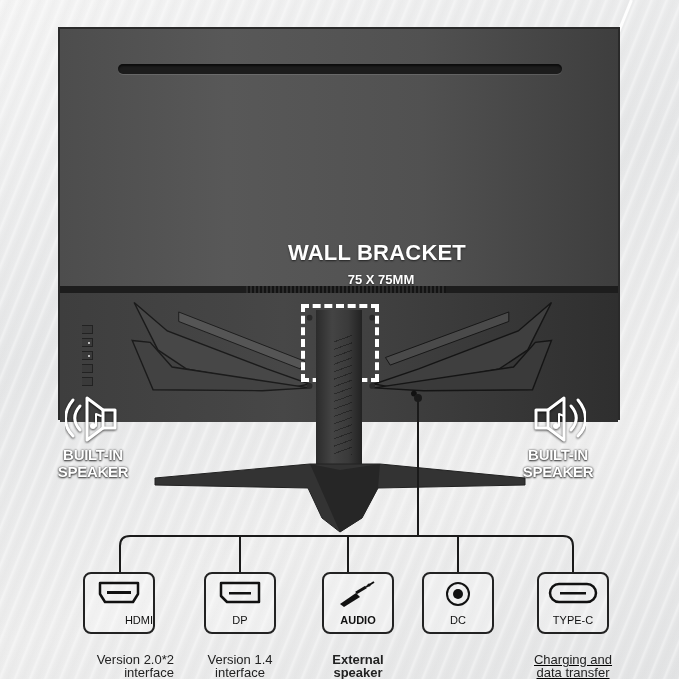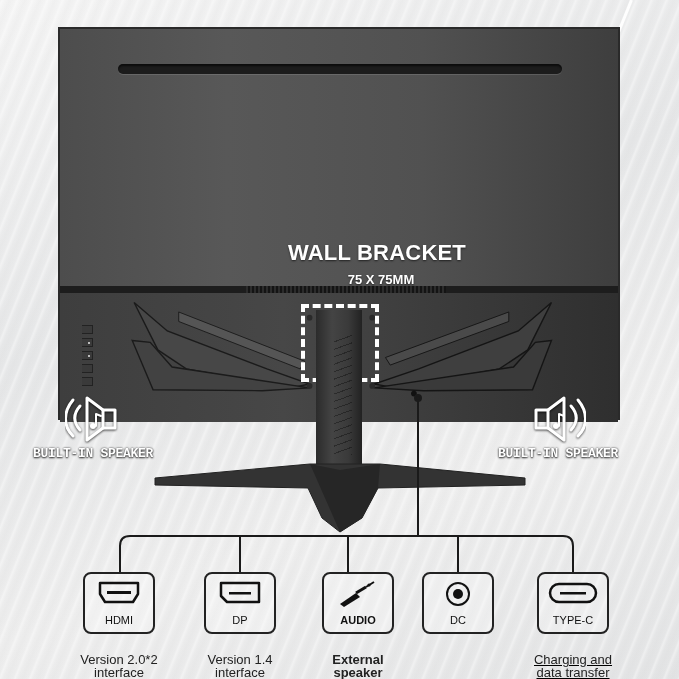--- a/index.html
+++ b/index.html
@@ -73,22 +73,22 @@
   .stand-chevrons {
     position: absolute; left: 334px; top: 335px; width: 18px; height: 120px;
     background: repeating-linear-gradient(160deg, rgba(0,0,0,0) 0 6px, rgba(0,0,0,0.35) 6px 7px);
   }
   .stand-base { position: absolute; left: 150px; top: 460px; width: 380px; height: 75px; }
 
   
   .speaker { position: absolute; text-align: center; width: 130px; }
   .speaker .spk-icon { display: block; margin: 0 auto; }
   .speaker .spk-label {
-    display: block; color: #fff; font-weight: bold; font-size: 13px; margin-top: 2px;
-    text-shadow: 0 0 2px #333, 0 1px 2px rgba(0,0,0,0.8); letter-spacing: -0.3px; font-family: Liberation Mono, monospace;
+    display: block; color: #fff; font-weight: bold; font-size: 15px; margin-top: 2px;
+    text-shadow: 0 0 2px #333, 0 1px 2px rgba(0,0,0,0.8); letter-spacing: -0.3px;
   }
 
   
   .lines-svg { position: absolute; left: 0; top: 0; width: 679px; height: 679px; pointer-events: none; }
 
   
   .port { position: absolute; top: 572px; width: 110px; text-align: center; }
   .port-box {
     margin: 0 auto; width: 72px; height: 62px; border: 2px solid #222; border-radius: 8px;
     background: rgba(255,255,255,0.25); position: relative;
@@ -181,21 +181,21 @@
   <g fill="none" stroke="#1a1a1a" stroke-width="2">
     <path d="M418 398 L418 536"></path>
     <circle cx="418" cy="398" r="3" fill="#1a1a1a"></circle>
     <path d="M120 572 L120 546 Q120 536 130 536 L563 536 Q573 536 573 546 L573 572"></path>
     <path d="M240 536 L240 572"></path>
     <path d="M348 536 L348 572"></path>
     <path d="M458 536 L458 572"></path>
   </g>
 </svg>
 
-<div class="port" style="left:64px;">
+<div class="port" style="left:64px;text-align:right;">
   <div class="port-box">
     <svg width="44" height="26" viewBox="0 0 44 26">
       <path d="M3 3 L41 3 L41 14 L36 22 L8 22 L3 14 Z" fill="none" stroke="#111" stroke-width="2.5" stroke-linejoin="round"></path>
       <rect x="10" y="11" width="24" height="3" fill="#111"></rect>
     </svg>
     <span class="port-label">HDMI</span>
   </div>
   <div class="port-desc">
     <div>Version 2.0*2</div>
     <div>interface</div>

